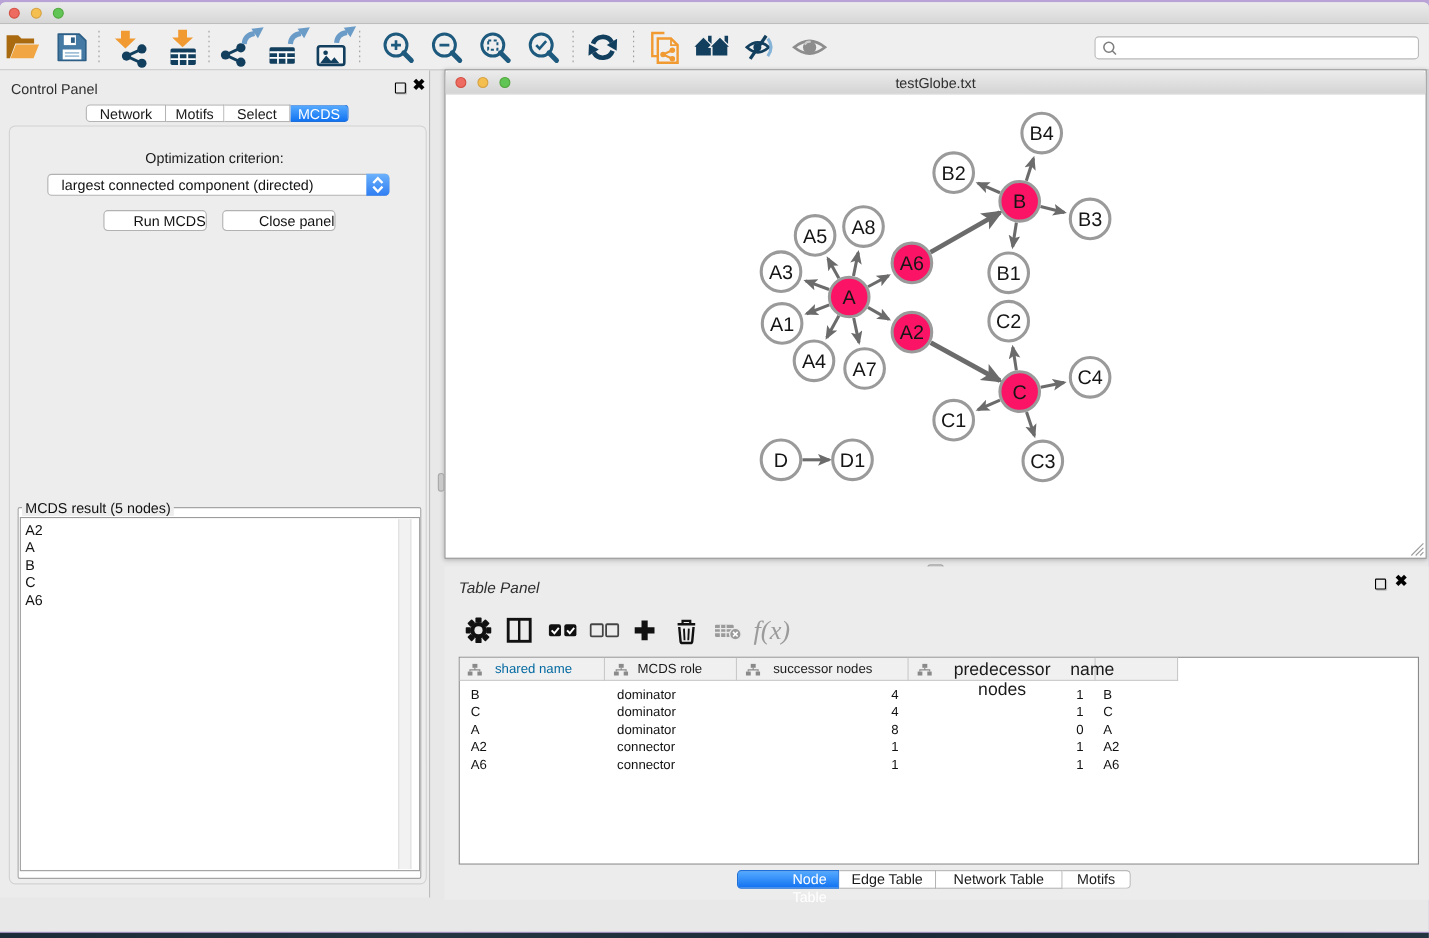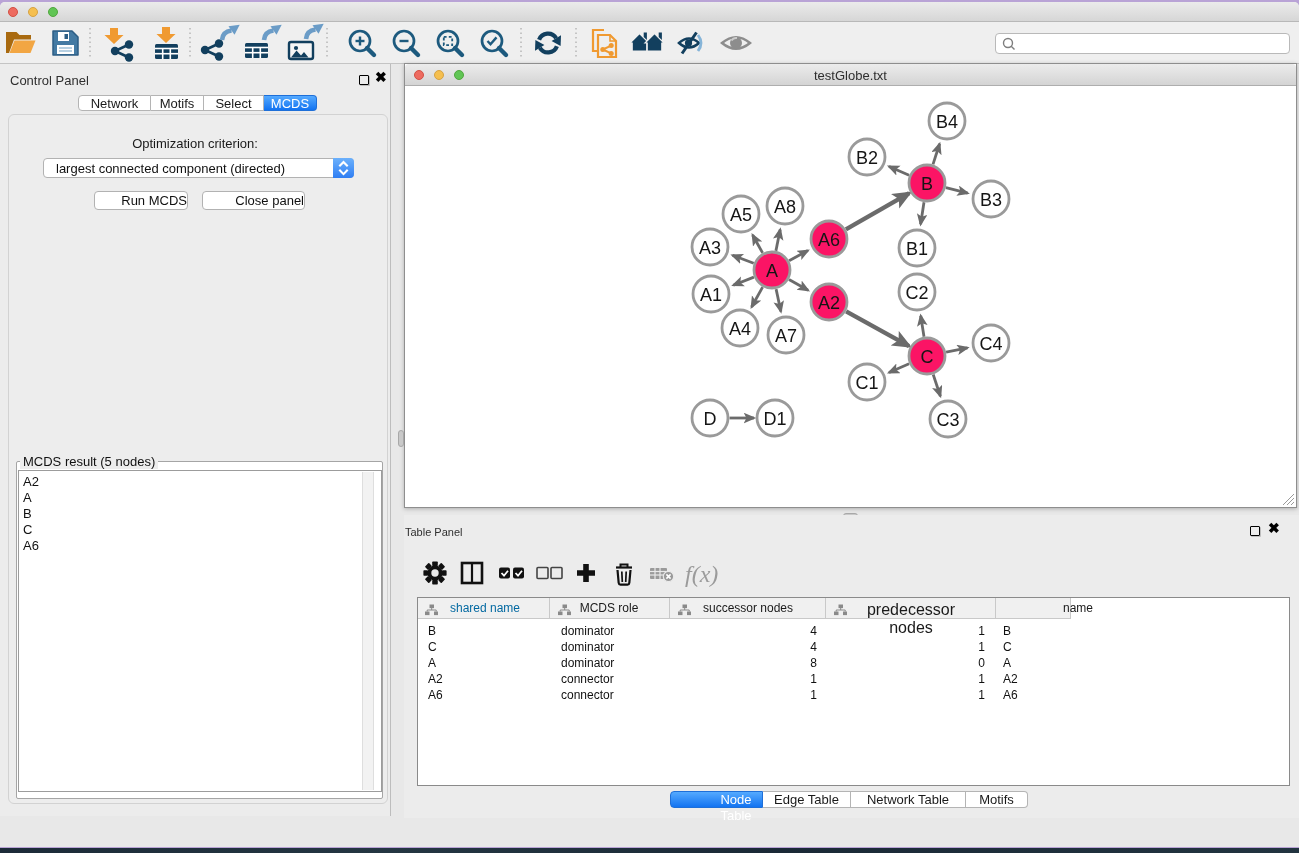--- a/index.html
+++ b/index.html
@@ -36,21 +36,21 @@
 #mcds-list .item { font-size:13px; color:#111; padding-left:4px; height:16px; line-height:16px; }
 #mcds-list .sbar { position:absolute; left:343px; top:1px; width:12px; height:318px; background:#f2f2f2; border-left:1px solid #dedede; border-right:1px solid #dedede; }
 #netwin { position:absolute; left:404px; top:61px; width:893px; height:445px; background:#fff; border:1px solid #8e8e8e; box-shadow:0 1px 4px rgba(0,0,0,0.25); }
 #nw-title { position:absolute; left:0; top:0; width:100%; height:22px; background:linear-gradient(#ececec,#d4d4d4); border-bottom:1px solid #aeaeae; border-radius:4px 4px 0 0; }
 #nw-title .tl { top:6px; }
 #nw-title .t-red { left:9px; }
 #nw-title .t-yel { left:29px; }
 #nw-title .t-grn { left:49px; }
 #nw-title .ttl { position:absolute; width:100%; top:4px; text-align:center; font-size:13px; color:#2e2e2e; }
 #tpanel { position:absolute; left:404px; top:513px; width:895px; height:303px; background:#ececec; }
-#tp-title { position:absolute; left:1px; top:11px; font-size:11px; color:#2f2f2f; }
+#tp-title { position:absolute; left:13px; top:11px; font-size:14px; color:#2f2f2f;font-style:italic; }
 #tp-toolbar { position:absolute; left:13px; top:38px; width:869px; height:40px; }
 #tp-table { position:absolute; left:13px; top:82px; width:873px; height:189px; background:#fff; border:1px solid #8a8a8a; }
 .th-bg { position:absolute; left:0; top:0; height:21px; background:#f0f0f0; border-bottom:1px solid #c9c9c9; }
 .td { position:absolute; font-size:12px; color:#111; height:16px; line-height:16px; }
 #btabs { position:absolute; display:flex; height:19px; } #btabs .tab { height:17px; line-height:16px; }
 #statusbar { position:absolute; left:0; top:848px; width:1299px; height:32px; background:#f9a8d4; border-top:1px solid #c0c0c0; }
 #wall-bottom { position:absolute; left:0; top:846px; width:1299px; height:5px; background:linear-gradient(90deg,#1c2b38,#243642 30%,#1a2936 60%,#223440); }
 .mini-btn { position:absolute; background:linear-gradient(#ffffff,#ededed); border:1px solid #a8a8a8; border-radius:3px; }
 </style>
 </head>
@@ -354,21 +354,21 @@
       <div class="th-bg" style="width:653px;"></div>
 <div style="position:absolute;left:131px;top:0;width:1px;height:21px;background:#c9c9c9;"></div>
 <div style="position:absolute;left:7px;top:3px;width:120px;text-align:center;font-size:12px;color:#0369a1;">shared name</div>
 <div style="position:absolute;left:251px;top:0;width:1px;height:21px;background:#c9c9c9;"></div>
 <div style="position:absolute;left:131px;top:3px;width:120px;text-align:center;font-size:12px;color:#1a1a1a;">MCDS role</div>
 <div style="position:absolute;left:407px;top:0;width:1px;height:21px;background:#c9c9c9;"></div>
 <div style="position:absolute;left:270px;top:3px;width:120px;text-align:center;font-size:12px;color:#1a1a1a;">successor nodes</div>
 <div style="position:absolute;left:577px;top:0;width:1px;height:21px;background:#c9c9c9;"></div>
 <div style="position:absolute;left:433px;top:3px;width:120px;text-align:center;font-size:16px;color:#1a1a1a;">predecessor nodes</div>
 <div style="position:absolute;left:652px;top:0;width:1px;height:21px;background:#c9c9c9;"></div>
-<div style="position:absolute;left:555px;top:3px;width:120px;text-align:right;font-size:12px;color:#1a1a1a;">name</div>
+<div style="position:absolute;left:555px;top:3px;width:120px;text-align:left;font-size:16px;color:#1a1a1a;">name</div>
 <div style="position:absolute;left:7px;top:4px;"><svg width="13" height="12">
             <g fill="#8a8a8a">
               <rect x="4.5" y="0.5" width="4.5" height="3.6"></rect>
               <rect x="0" y="7.5" width="4.5" height="3.6"></rect>
               <rect x="9" y="7.5" width="4.5" height="3.6"></rect>
             </g>
             <g stroke="#8a8a8a" stroke-width="1">
               <path d="M6.7,4 v2 M2.2,7.5 v-1.5 h9 v1.5" fill="none"></path>
             </g>
           </svg></div>

